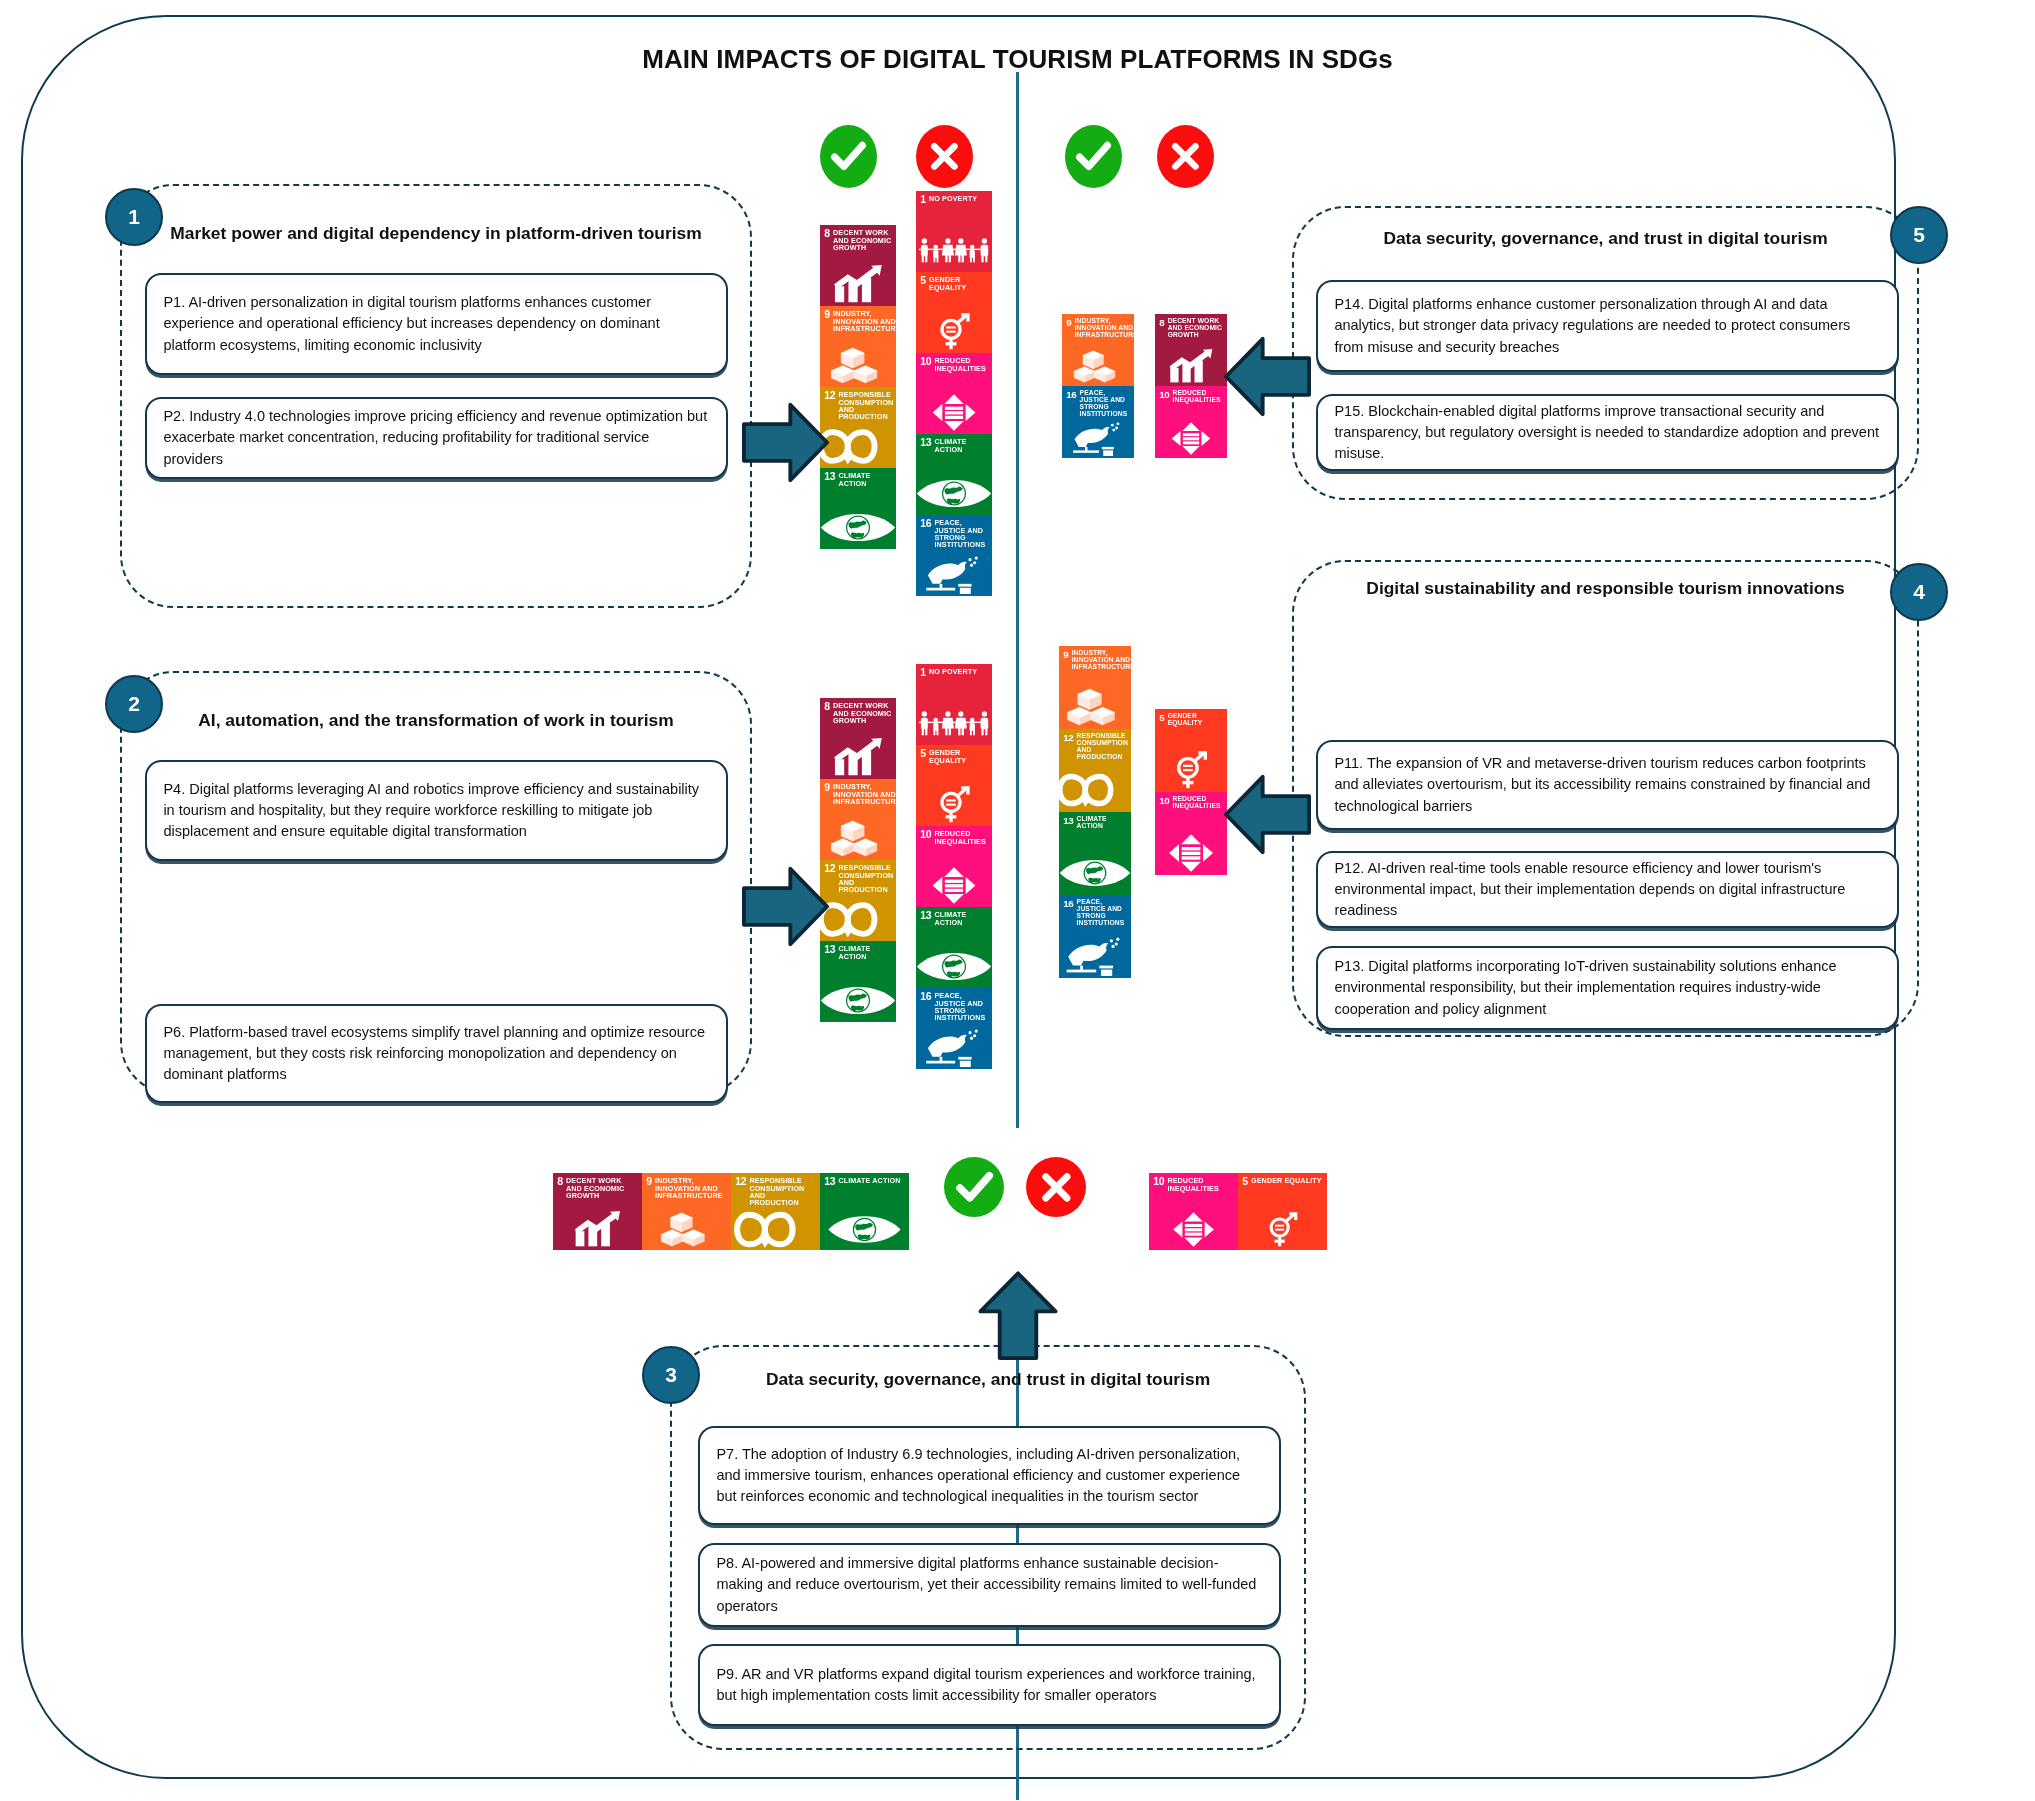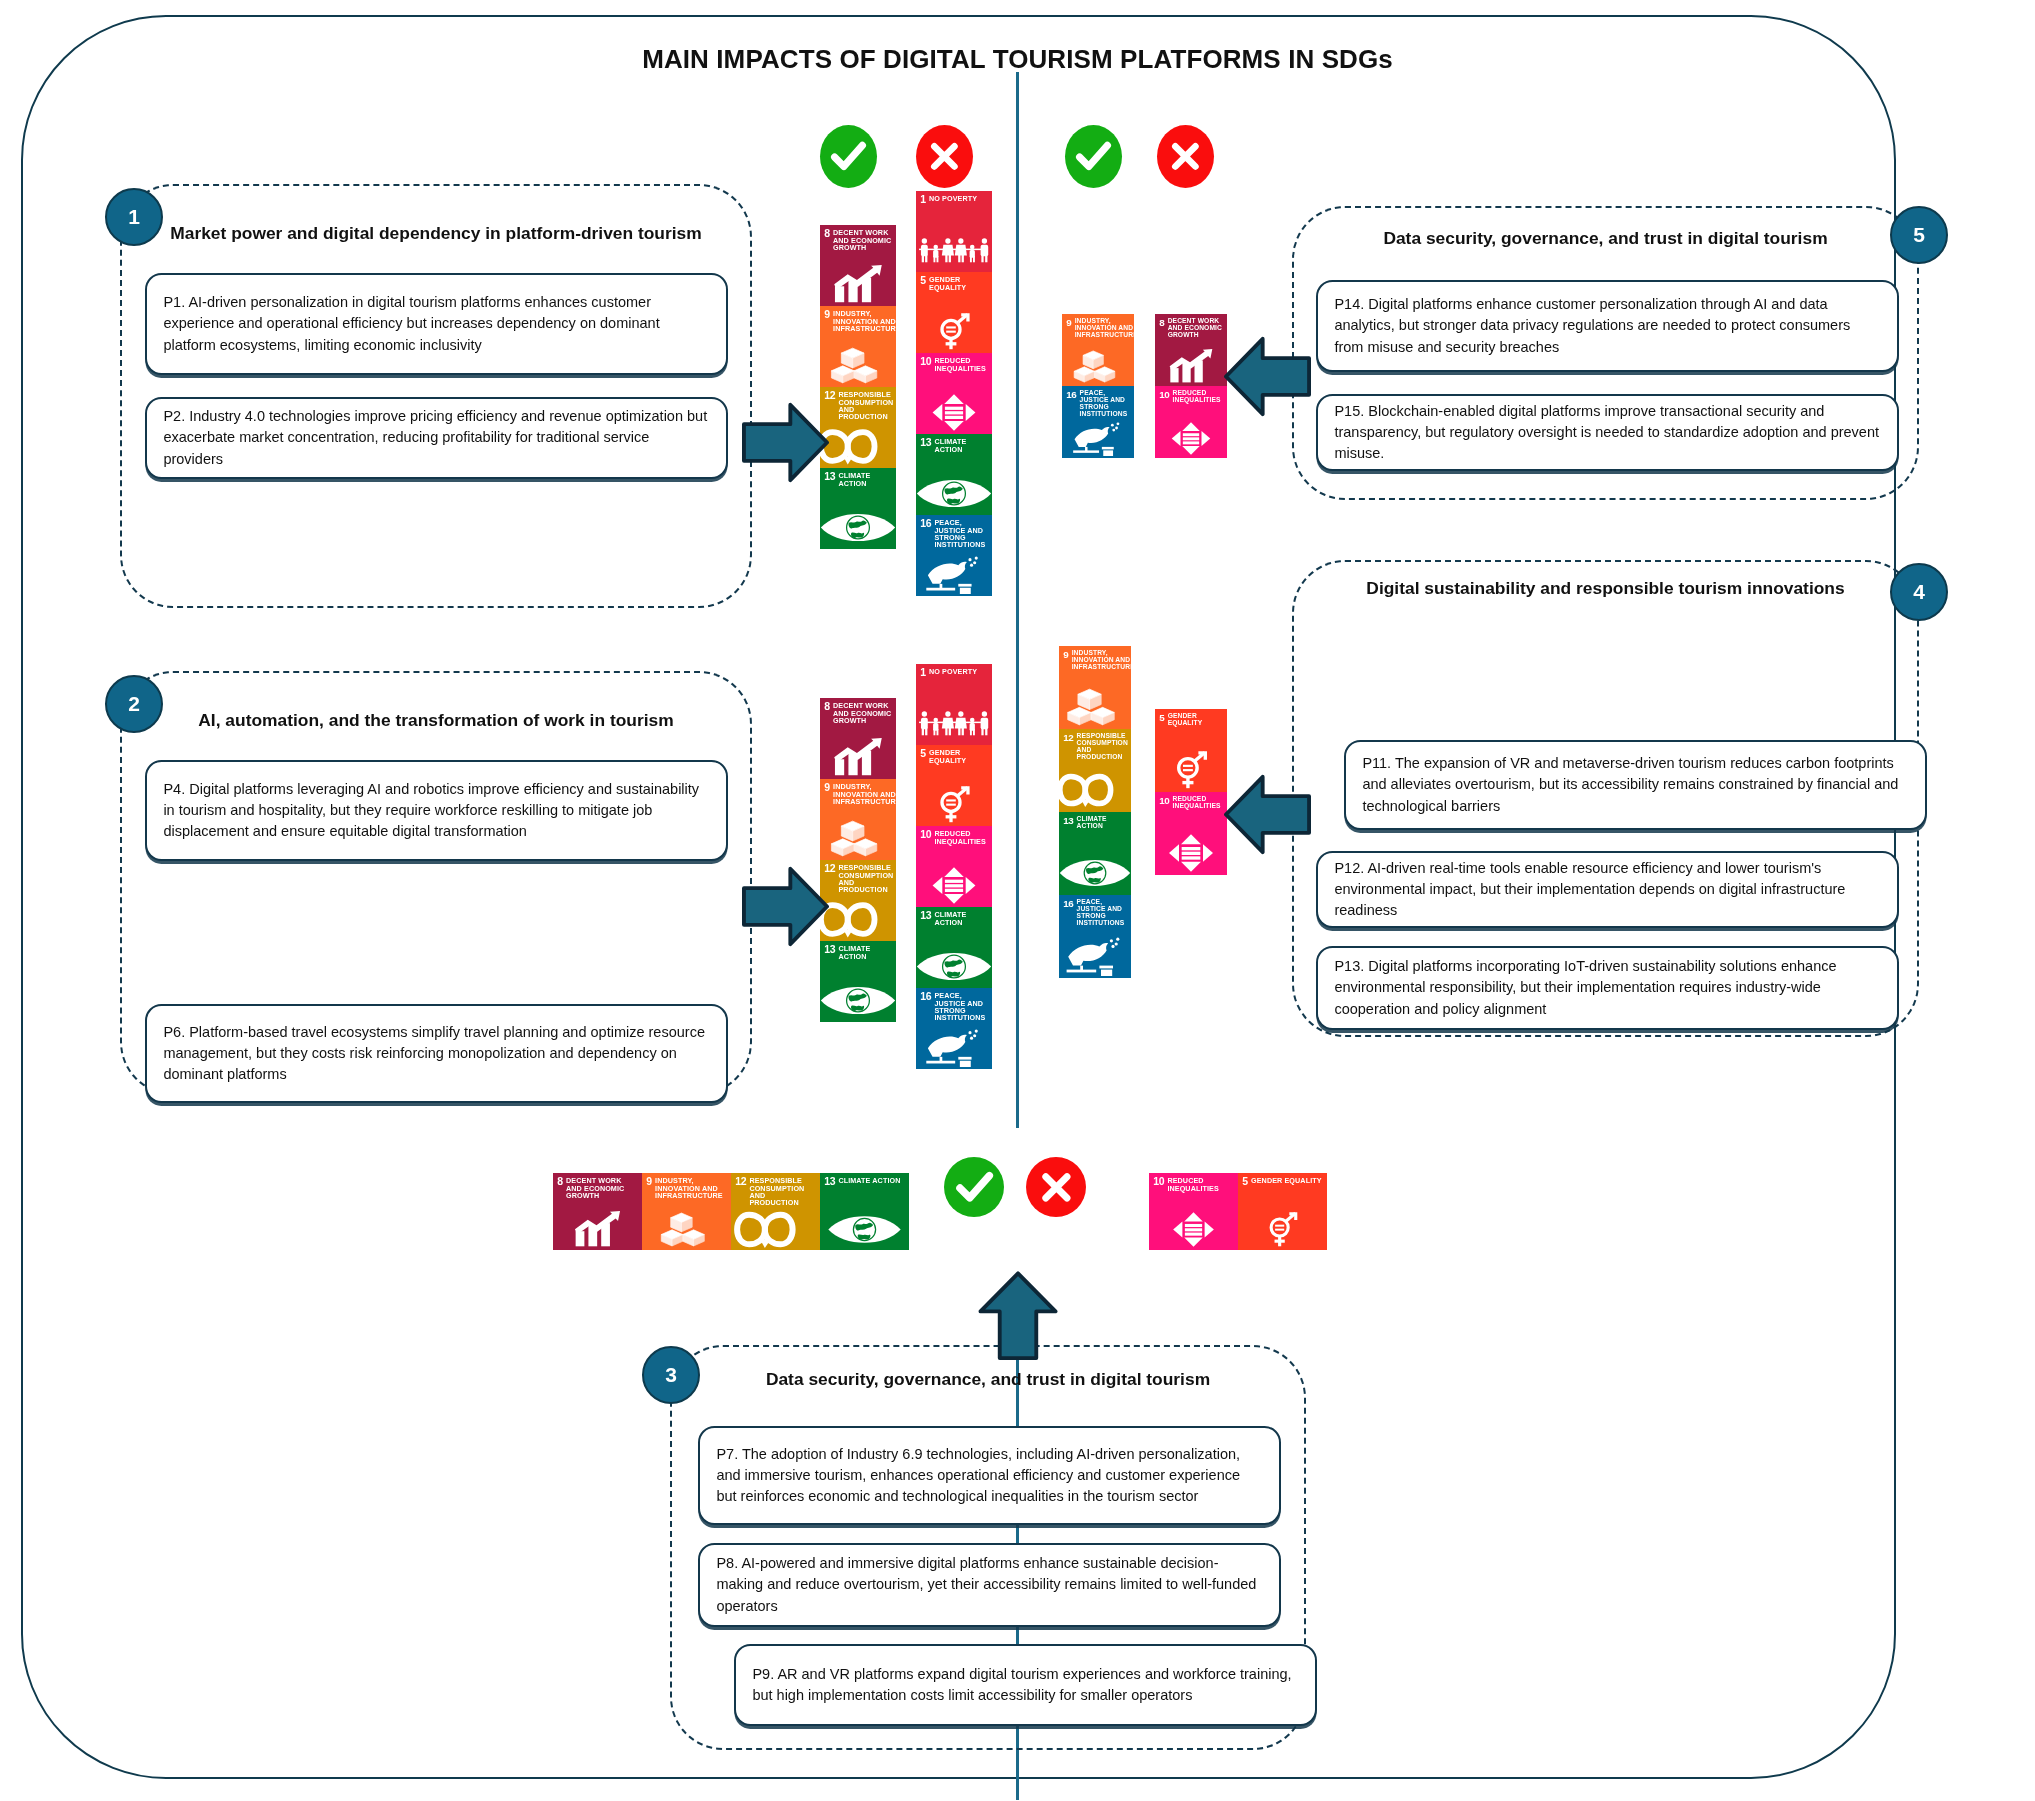--- a/index.html
+++ b/index.html
@@ -105,41 +105,41 @@
     <span>P14. Digital platforms enhance customer personalization through AI and data analytics, but stronger data privacy regulations are needed to protect consumers from misuse and security breaches</span>
   </div>
   <div class="pbox" style="left:1316px;top:394px;width:583px;height:77px;">
     <span>P15. Blockchain-enabled digital platforms improve transactional security and transparency, but regulatory oversight is needed to standardize adoption and prevent misuse.</span>
   </div>
 
   <div class="cluster" style="left:1292px;top:560px;width:627px;height:477px;"></div>
   <div class="badge" style="left:1890px;top:563px;">4</div>
   <div class="cluster-title" style="left:1292px;top:578px;width:627px;">Digital sustainability and responsible tourism innovations</div>
 
-  <div class="pbox" style="left:1344px;top:740px;width:583px;height:90px;">
+  <div class="pbox" style="left:1316px;top:740px;width:583px;height:90px;">
     <span>P11. The expansion of VR and metaverse-driven tourism reduces carbon footprints and alleviates overtourism, but its accessibility remains constrained by financial and technological barriers</span>
   </div>
   <div class="pbox" style="left:1316px;top:851px;width:583px;height:77px;">
     <span>P12. AI-driven real-time tools enable resource efficiency and lower tourism's environmental impact, but their implementation depends on digital infrastructure readiness</span>
   </div>
   <div class="pbox" style="left:1316px;top:946px;width:583px;height:84px;">
     <span>P13. Digital platforms incorporating IoT-driven sustainability solutions enhance environmental responsibility, but their implementation requires industry-wide cooperation and policy alignment</span>
   </div>
 
   <div class="cluster" style="left:670px;top:1345px;width:636px;height:405px;"></div>
   <div class="badge" style="left:642px;top:1346px;">3</div>
   <div class="cluster-title" style="left:670px;top:1369px;width:636px;">Data security, governance, and trust in digital tourism</div>
 
   <div class="pbox" style="left:698px;top:1426px;width:583px;height:99px;">
     <span>P7. The adoption of Industry 6.9 technologies, including AI-driven personalization, and immersive tourism, enhances operational efficiency and customer experience but reinforces economic and technological inequalities in the tourism sector</span>
   </div>
   <div class="pbox" style="left:698px;top:1543px;width:583px;height:84px;">
     <span>P8. AI-powered and immersive digital platforms enhance sustainable decision-making and reduce overtourism, yet their accessibility remains limited to well-funded operators</span>
   </div>
-  <div class="pbox" style="left:698px;top:1644px;width:583px;height:82px;margin-left:36px;">
+  <div class="pbox" style="left:698px;top:1644px;width:583px;height:82px;">
     <span>P9. AR and VR platforms expand digital tourism experiences and workforce training, but high implementation costs limit accessibility for smaller operators</span>
   </div>
 
   <div id="status-row-top-left"></div>
   <div id="status-row-top-right"></div>
   <div id="status-row-bottom"></div>
 
   <div class="sdgcol" id="sdg-c1-pos" style="left:820px;top:225px;">
       <div class="sdg" style="width: 76px; height: 81px; background: rgb(162, 25, 66);">
         <div class="hd">

